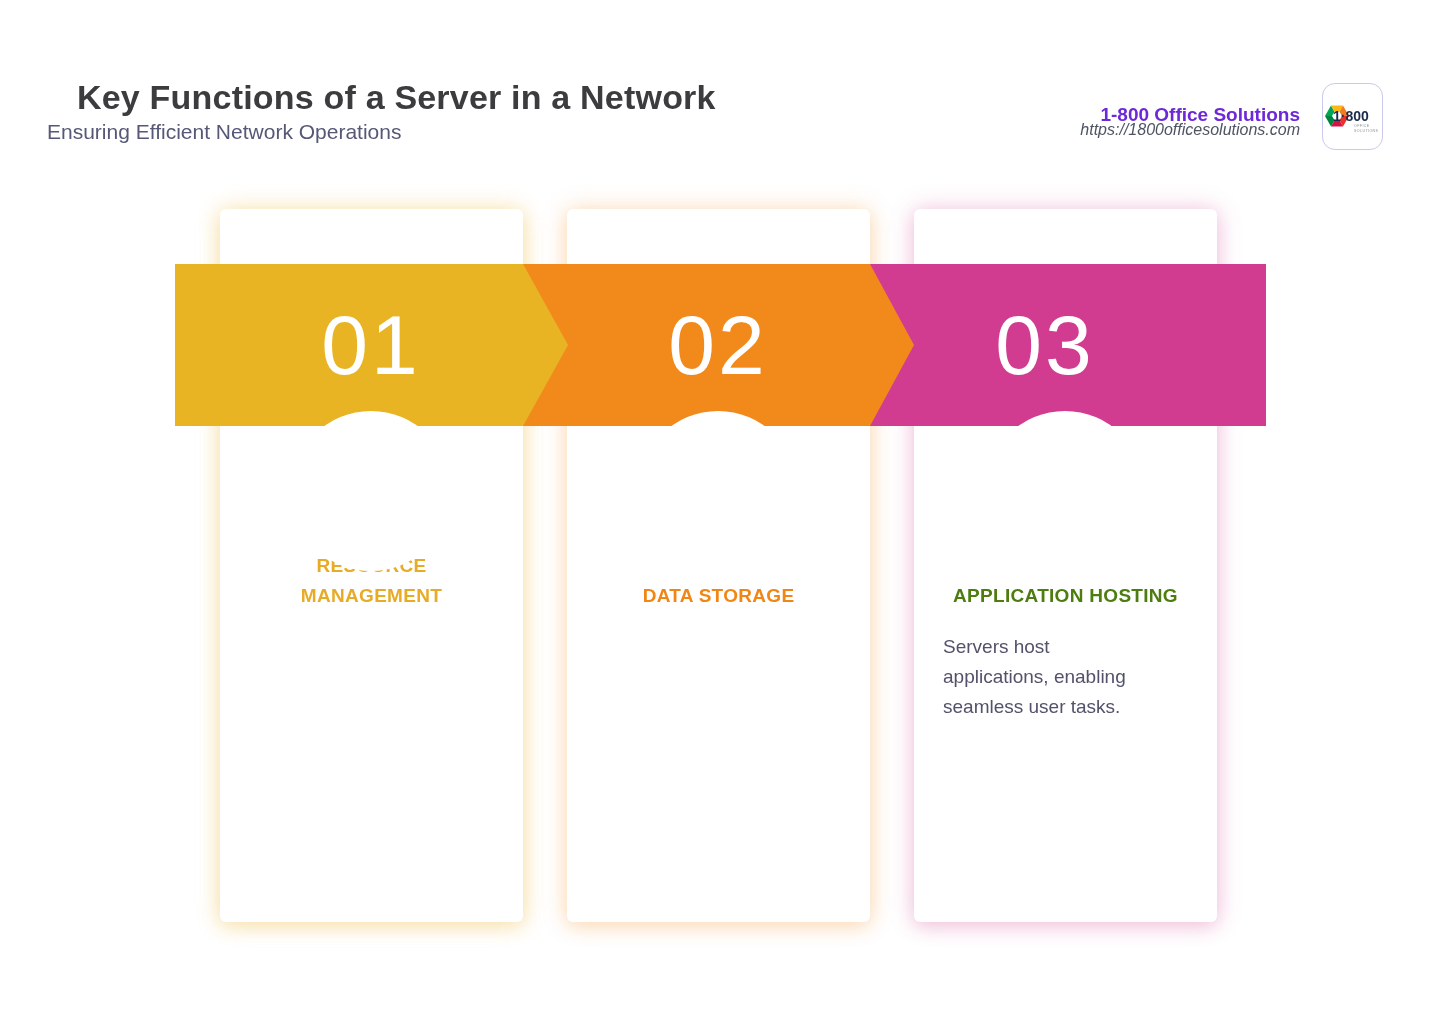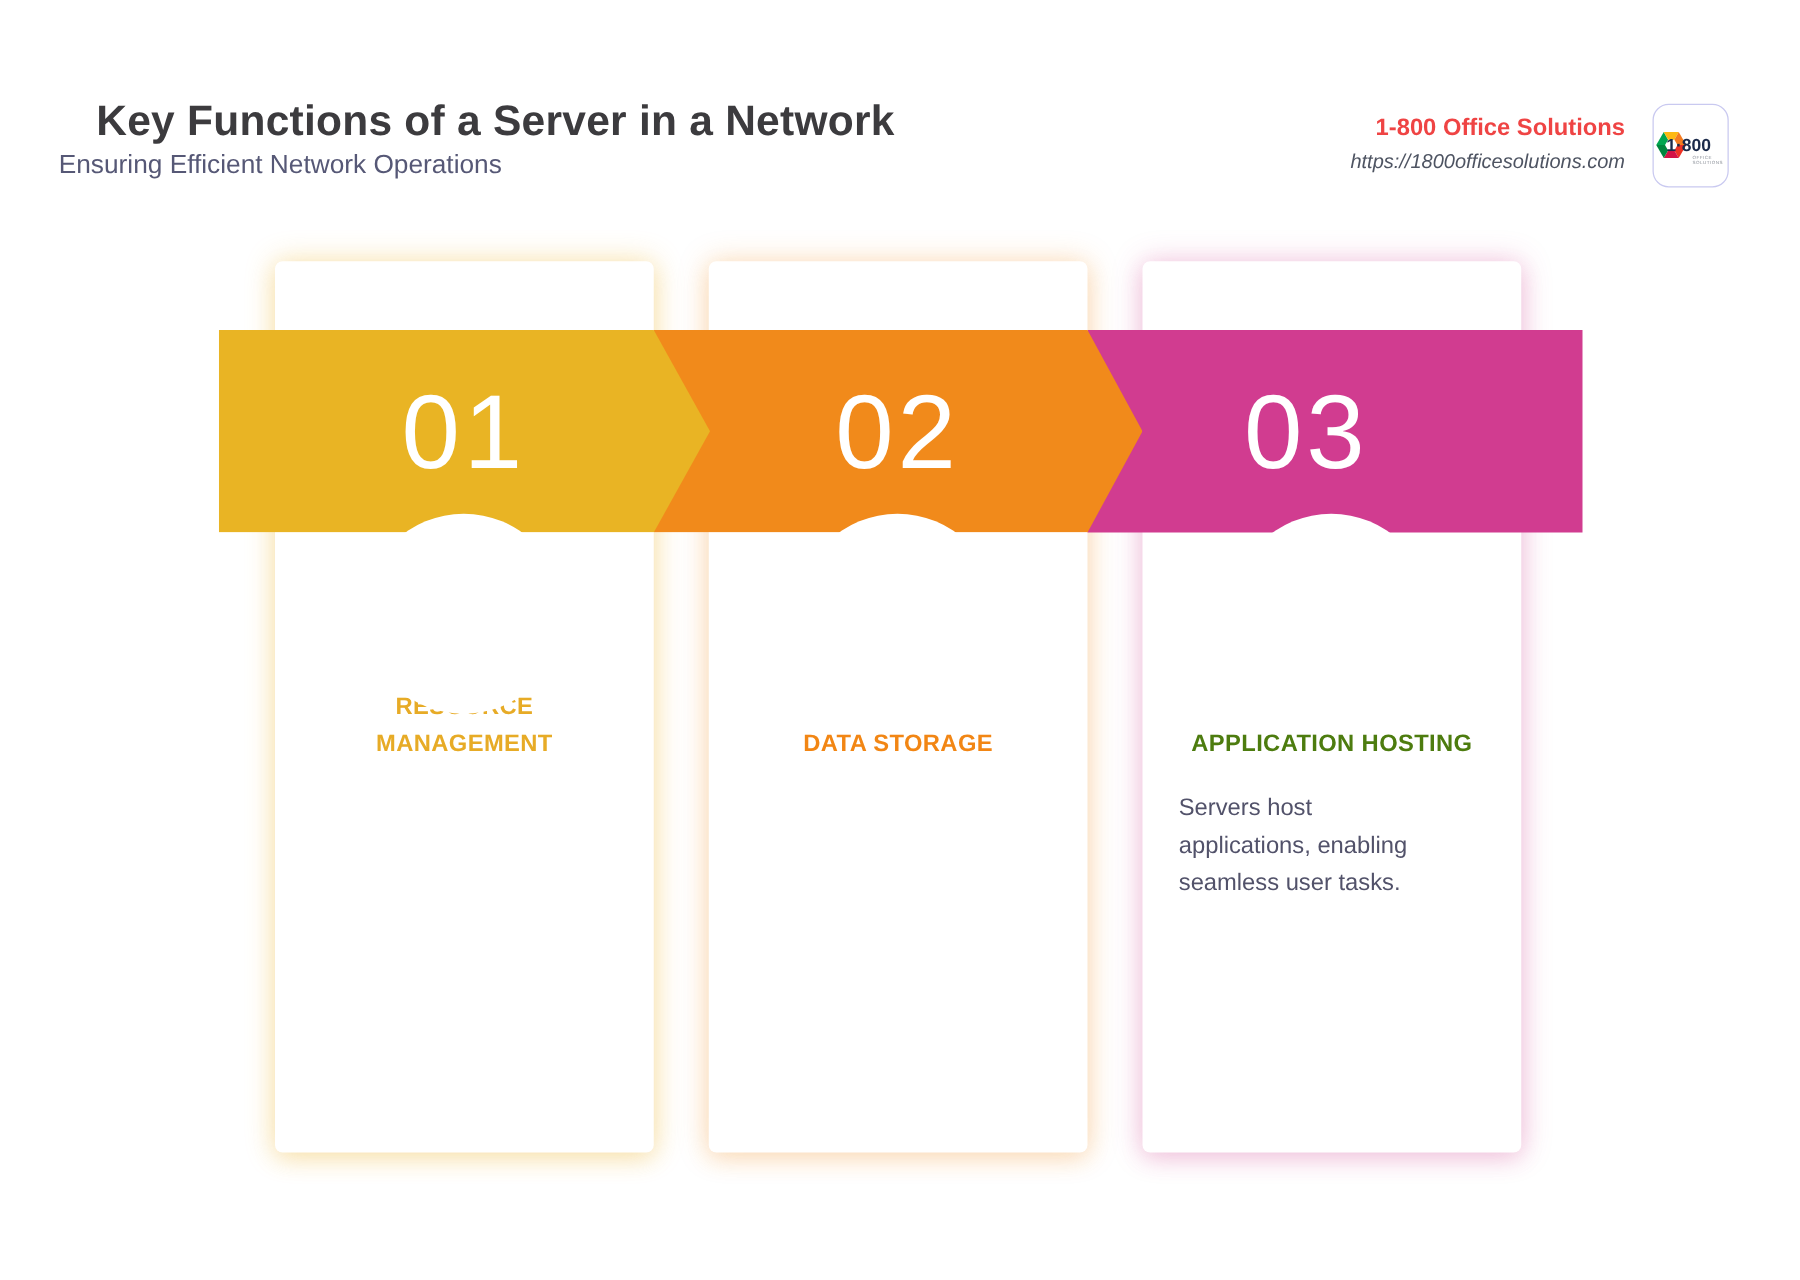--- a/index.html
+++ b/index.html
@@ -15,22 +15,22 @@
   
   .page-title {
     position:absolute; left:46px; top:78px;
     font-size:34px; font-weight:600; color:#3c3b3e; letter-spacing:0.2px;margin-left:31px;
   }
   .page-subtitle {
     position:absolute; left:47px; top:120px;
     font-size:21px; font-weight:400; color:#565876;
   }
   .brand-name {
-    position:absolute; right:140px; top:92px;
-    font-size:19px; font-weight:700; color:#ef4444; text-align:right;
+    position:absolute; right:140px; top:104px;
+    font-size:19px; font-weight:700; color:#6d28d9; text-align:right;
   }
   .brand-url {
     position:absolute; right:140px; top:121px;
     font-size:16px; font-weight:400; color:#4e5462; text-align:right;
     text-decoration:none;
     font-style:italic;
   }
   .logo-box {
     position:absolute; right:57px; top:83px;
     width:61px; height:67px; background:#ffffff;

